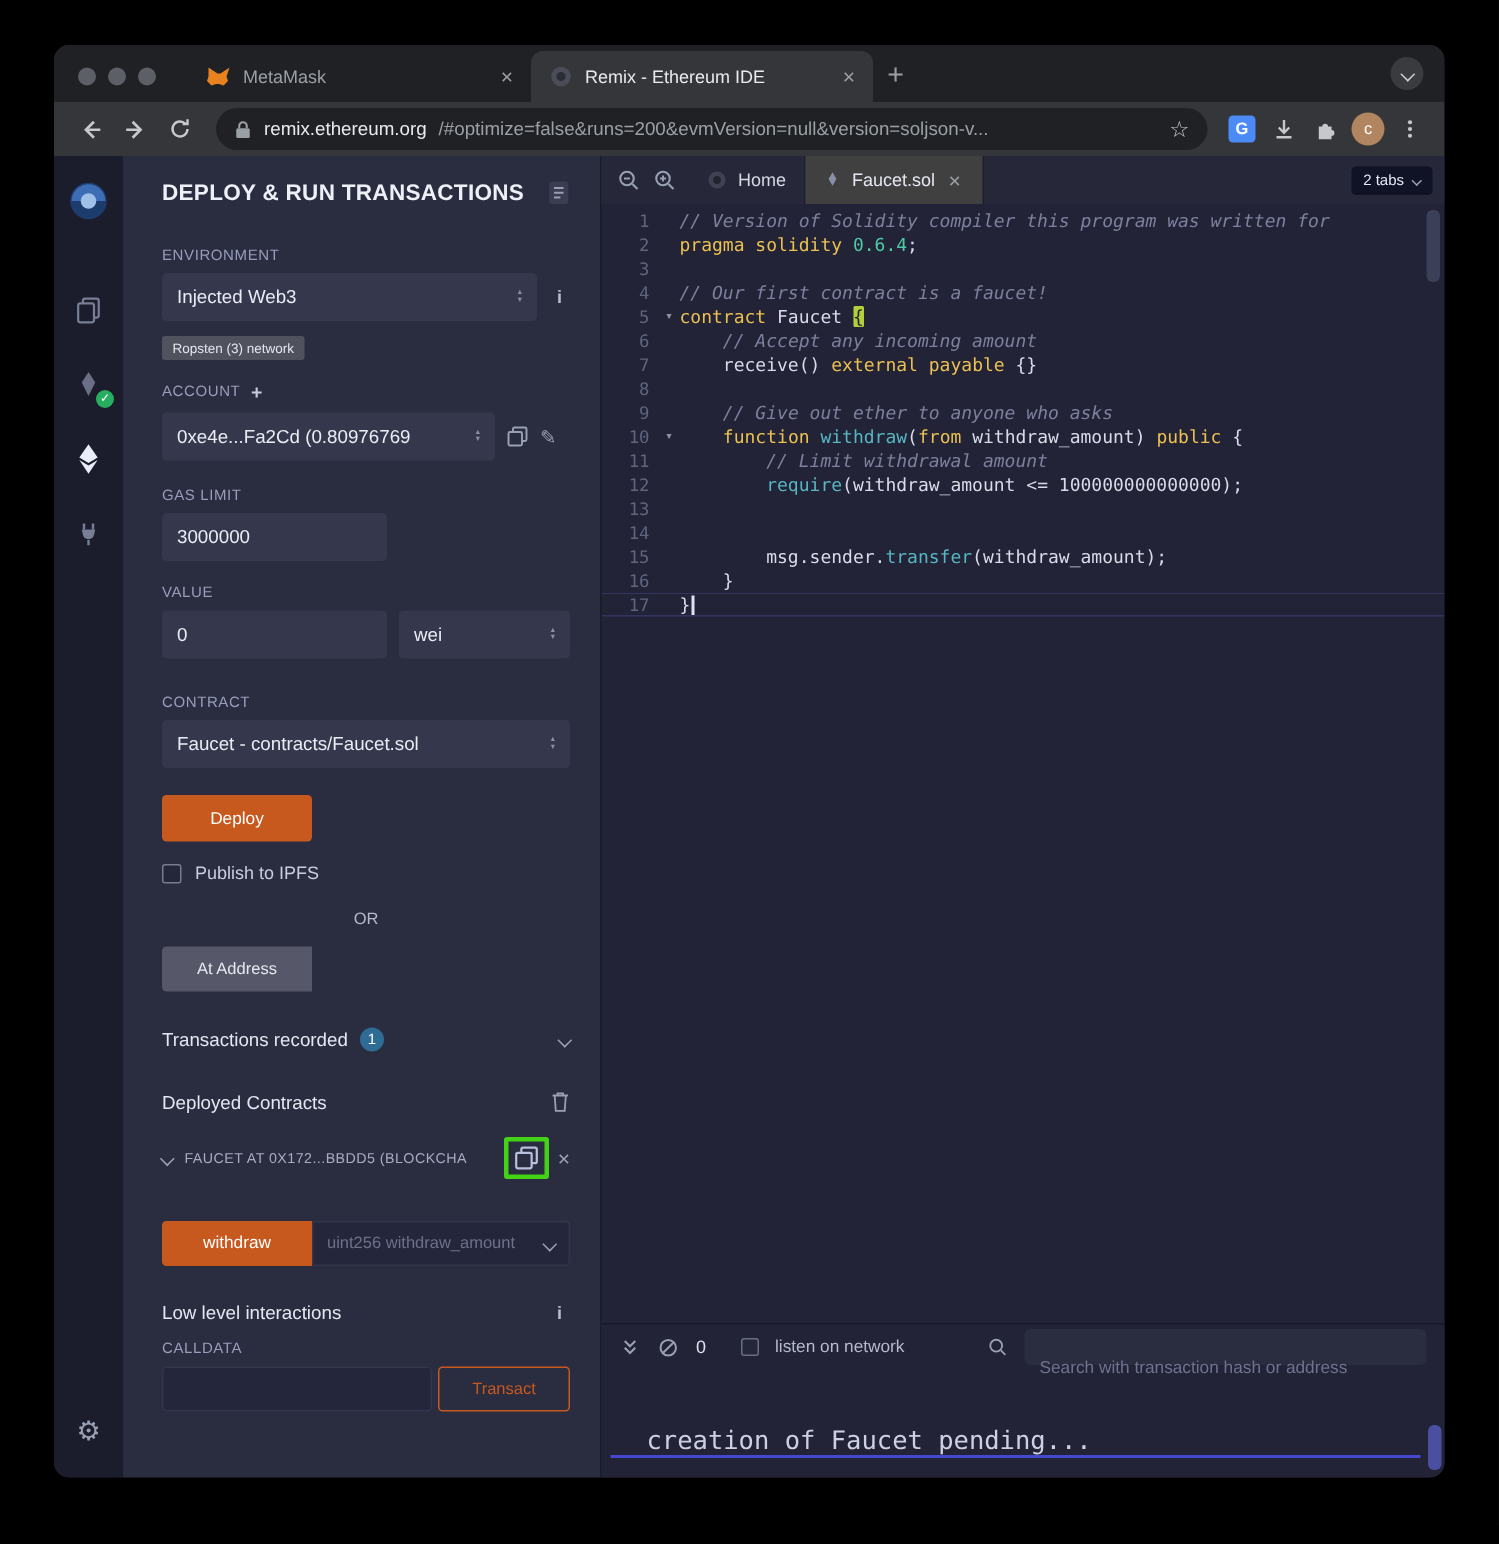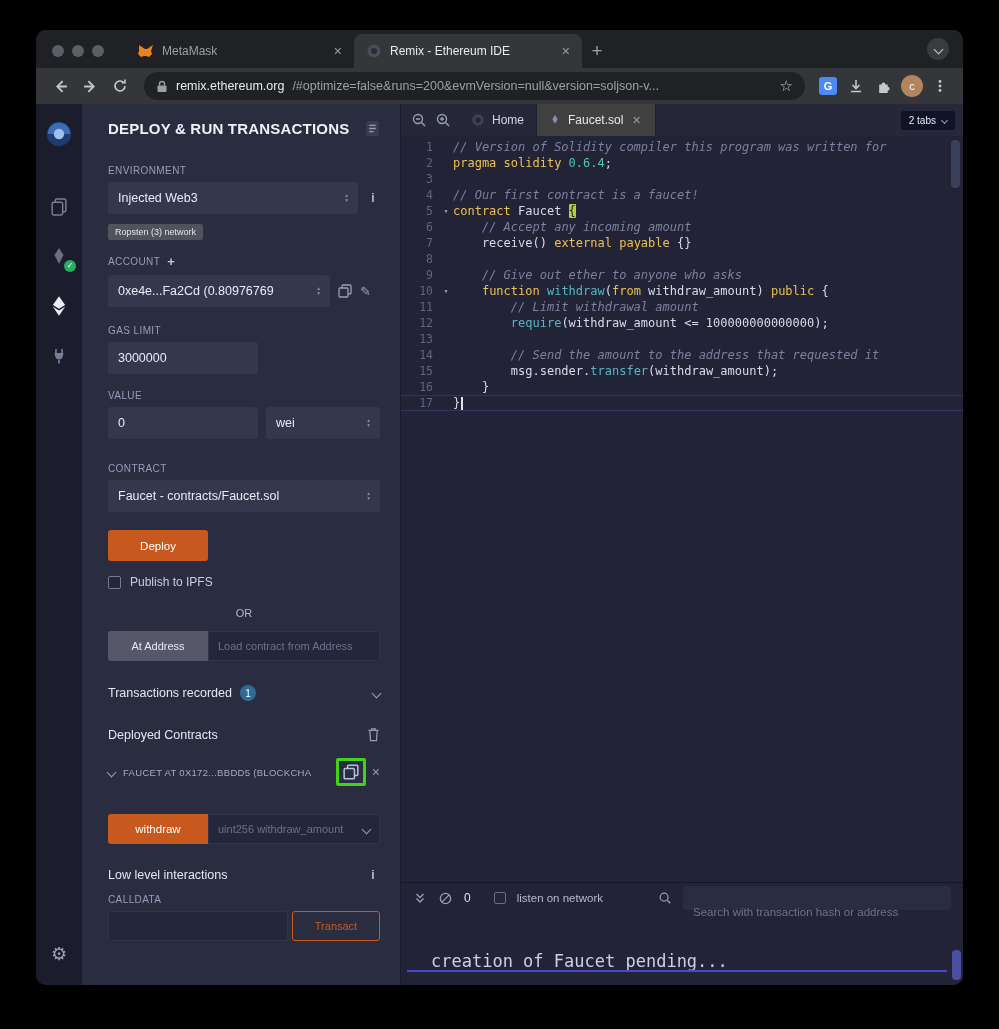--- a/index.html
+++ b/index.html
@@ -309,23 +309,20 @@
 
         <div class="row mt14">
           <span class="chk"></span>
           <span class="chk-lbl">Publish to IPFS</span>
         </div>
 
         <div class="or">OR</div>
 
         <div class="row mt12">
           <button class="btn-grey">At Address</button>
-          <div class="fn-input-wrap" style="height:30px">
-            <input placeholder="Load contract from Address" style="">
-          </div>
         </div>
 
         <div class="sec-row">
           <span class="sec-lbl">Transactions recorded</span>
           <span class="count-badge">1</span>
           <span class="chev push"></span>
         </div>
 
         <div class="sec-row mt22" style="margin-top:26px">
           <span class="sec-lbl">Deployed Contracts</span>
@@ -474,21 +471,20 @@
                 <span class="lc"><span class="tok-p">        </span><span class="tok-f">require</span><span class="tok-p">(withdraw_amount &lt;= 100000000000000);</span></span>
               </div>
               <div class="code-line">
                 <span class="ln">13</span>
                 <span class="fold"></span>
                 <span class="lc"></span>
               </div>
               <div class="code-line">
                 <span class="ln">14</span>
                 <span class="fold"></span>
-                <span class="lc"><span class="tok-p">        </span><span class="tok-c">// Send the amount to the address that requested it</span></span>
               </div>
               <div class="code-line">
                 <span class="ln">15</span>
                 <span class="fold"></span>
                 <span class="lc"><span class="tok-p">        msg.sender.</span><span class="tok-f">transfer</span><span class="tok-p">(withdraw_amount);</span></span>
               </div>
               <div class="code-line">
                 <span class="ln">16</span>
                 <span class="fold"></span>
                 <span class="lc"><span class="tok-p">    }</span></span>

